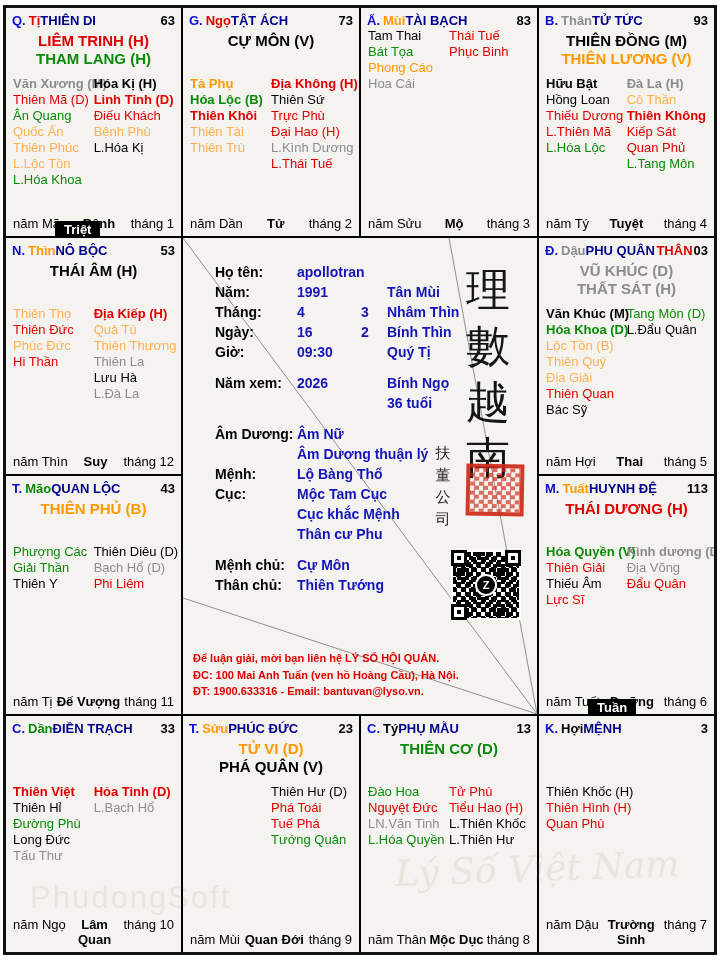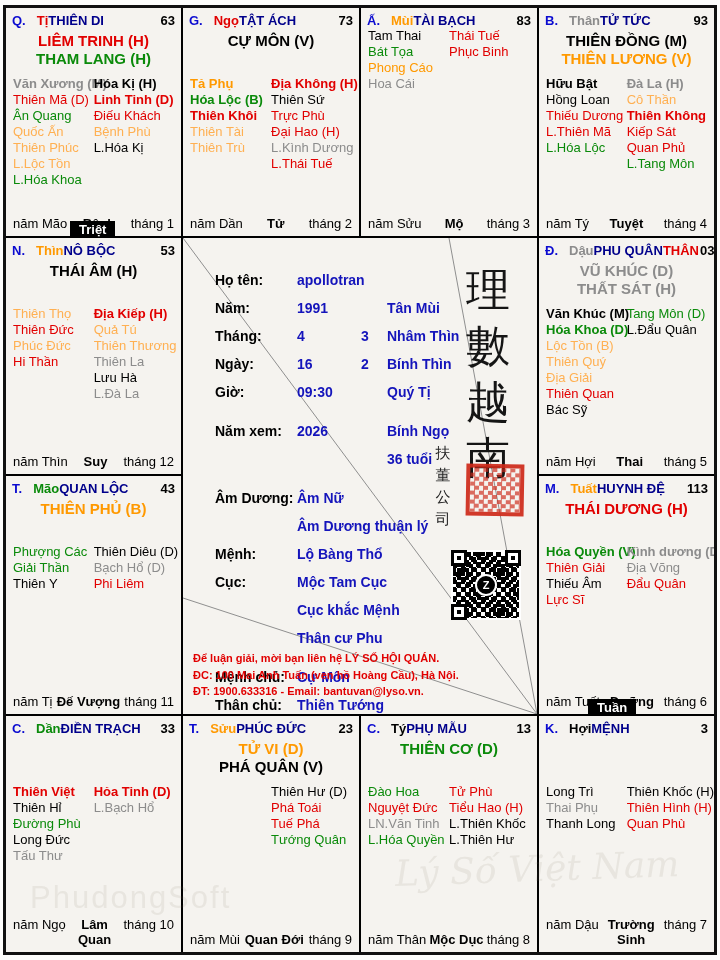--- a/index.html
+++ b/index.html
@@ -9,44 +9,44 @@
     grid-template-columns:175px 176px 176px 1fr;
     grid-template-rows:228px 236px 238px 1fr;gap:2px;}
   .pcell{background:#f5f3ef;position:relative;overflow:hidden;font-size:13px;color:#000;}
   .pos-r1c1{grid-area:1/1}.pos-r1c2{grid-area:1/2}.pos-r1c3{grid-area:1/3}.pos-r1c4{grid-area:1/4}
   .pos-r2c1{grid-area:2/1}.pos-r2c4{grid-area:2/4}
   .pos-r3c1{grid-area:3/1}.pos-r3c4{grid-area:3/4}
   .pos-r4c1{grid-area:4/1}.pos-r4c2{grid-area:4/2}.pos-r4c3{grid-area:4/3}.pos-r4c4{grid-area:4/4}
   .center{grid-area:2/2/4/4;background:#f5f3ef;position:relative;overflow:hidden;}
 
   .chead{display:flex;align-items:baseline;padding:5px 6px 0 6px;font-weight:bold;font-size:13px;white-space:nowrap;}
-  .can{color:#0b0bd0;} .chi{margin-left:11px;}
+  .can{color:#0b0bd0;} .chi{margin-left:3px;}
   .pname{flex:1;text-align:left;color:#00008b;}
   .pextra{color:#e10000;margin-right:1px;}
   .pnum{color:#000;}
   .mains{min-height:44px;padding-top:4px;text-align:center;font-weight:bold;font-size:15px;line-height:18px;}
   .cols{display:flex;padding-left:7px;}
   .col{line-height:16px;white-space:nowrap;}
   .col.l{width:48%;} .col.r{width:52%;}
   .star{display:block;}
   .cfoot{position:absolute;left:7px;right:7px;bottom:5px;display:flex;align-items:baseline;font-size:13px;}
   .fstage{flex:1;text-align:center;font-weight:bold;}
 
   .c-red{color:#e10000}.c-green{color:#0a8a0a}.c-orange{color:#ff9900}
   .c-paleorange{color:#ffb052}.c-gray{color:#8c8c8c}.c-black{color:#000}
   .b{font-weight:bold}
 
   .badge{position:absolute;background:#000;color:#fff;font-weight:bold;font-size:13px;
     line-height:17px;padding:0 9px;z-index:9;}
-  #badge-triet{left:70px;top:221px;}
+  #badge-triet{left:55px;top:221px;}
   #badge-tuan{left:588px;top:699px;}
 
   .lines{position:absolute;left:0;top:0;width:100%;height:100%;z-index:0;}
   .info{position:absolute;left:32px;top:24px;font-size:14px;font-weight:bold;line-height:20px;z-index:2;}
-  .irow{display:flex;white-space:nowrap;margin-top:8px;}
+  .irow{display:flex;white-space:nowrap;}
   .ilab{width:82px;color:#000;}
   .iv1{width:64px;color:#1414bb;} .iv1.wide{width:auto;}
   .iv2{width:26px;color:#1414bb;} .iv3{color:#1414bb;}
   .igap{height:11px;}
   .contact{position:absolute;left:10px;top:412px;font-size:11px;font-weight:bold;color:#e10000;
     line-height:16.5px;white-space:nowrap;z-index:2;}
   .callig{position:absolute;left:272px;top:24px;width:66px;text-align:center;z-index:2;
     font-family:"DejaVu Serif",serif;font-size:44px;line-height:56px;color:#151515;}
   .sidechars{position:absolute;left:250px;top:204px;width:20px;text-align:center;z-index:2;
     font-family:"DejaVu Serif",serif;font-size:15px;line-height:22px;color:#222;}
@@ -527,25 +527,20 @@
     <div class="pcell pos-r4c4">
     <div class="chead">
       <span class="can">K.</span>
       <span class="chi c-black">Hợi</span>
       <span class="pname">MỆNH</span>
       <span class="pextra"></span>
       <span class="pnum">3</span>
     </div>
     <div class="mains"></div>
     <div class="cols">
-      <div class="col l">
-          <span class="star c-black">Long Trì</span>
-          <span class="star c-gray">Thai Phụ</span>
-          <span class="star c-black">Thanh Long</span>
-        </div>
       <div class="col r">
           <span class="star c-black">Thiên Khốc (H)</span>
           <span class="star c-red">Thiên Hình (H)</span>
           <span class="star c-red">Quan Phù</span>
         </div>
     </div>
     <div class="cfoot">
       <span class="fyear">năm Dậu</span>
       <span class="fstage">Trường Sinh</span>
       <span class="fmonth">tháng 7</span>

